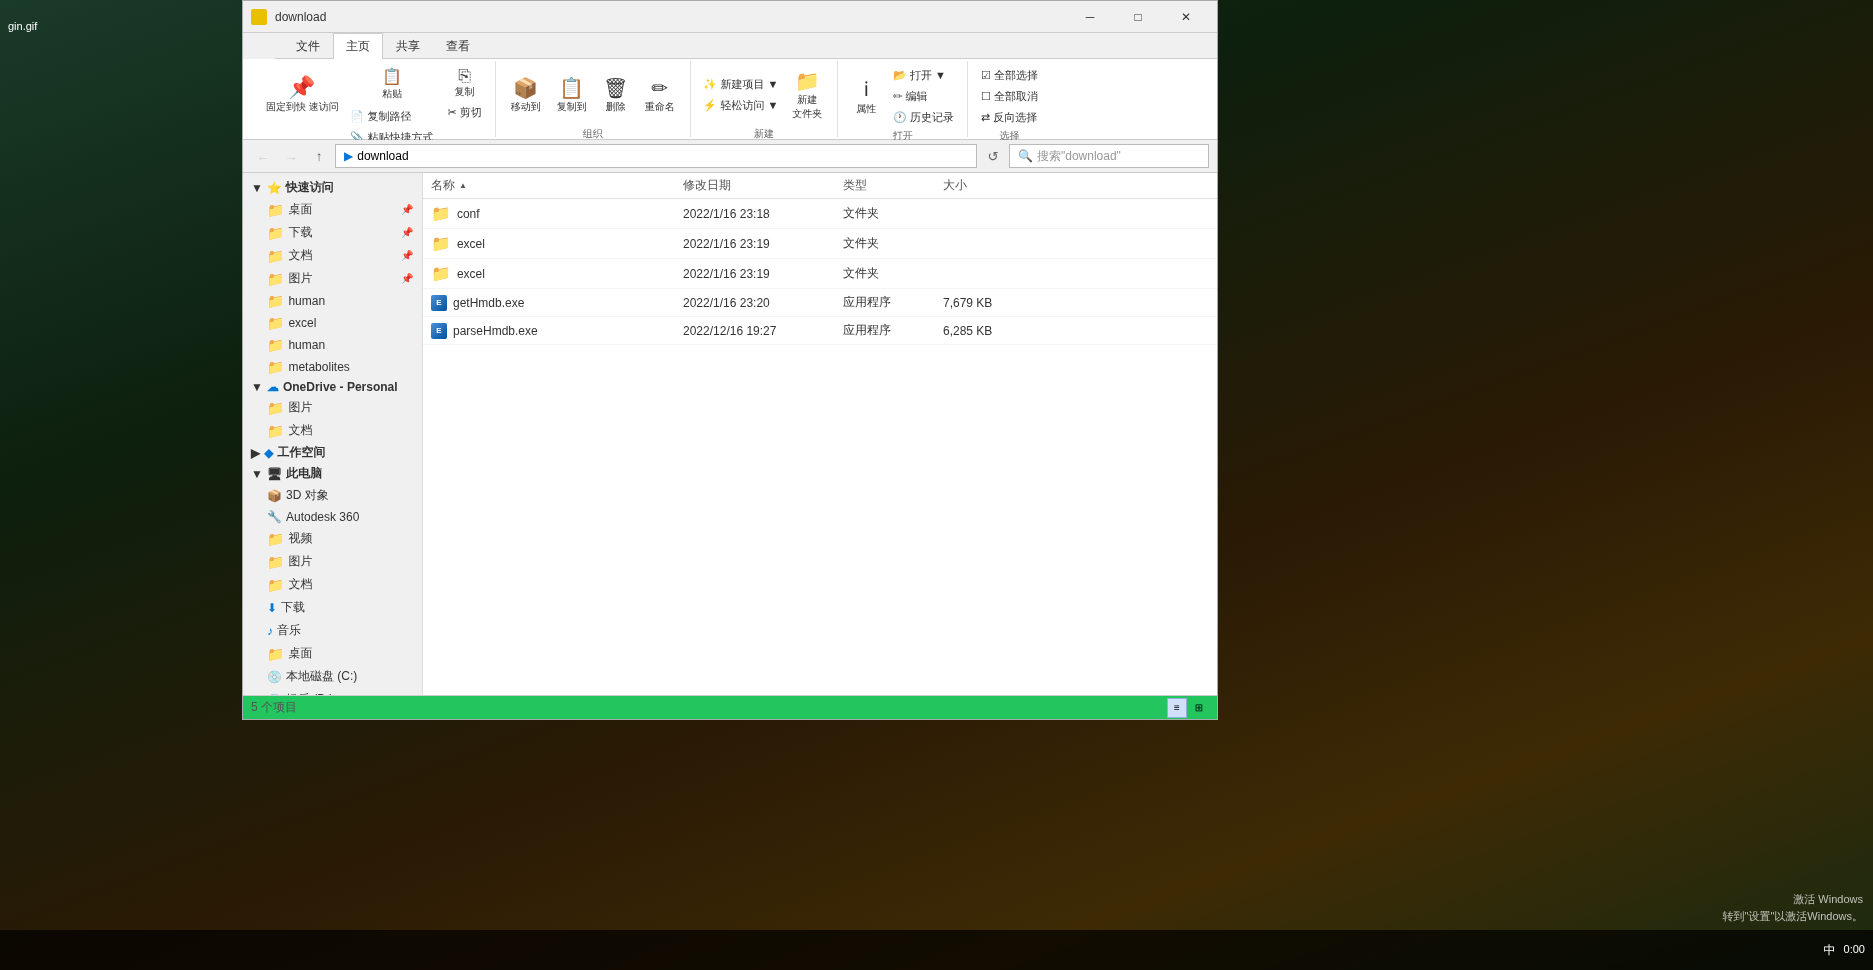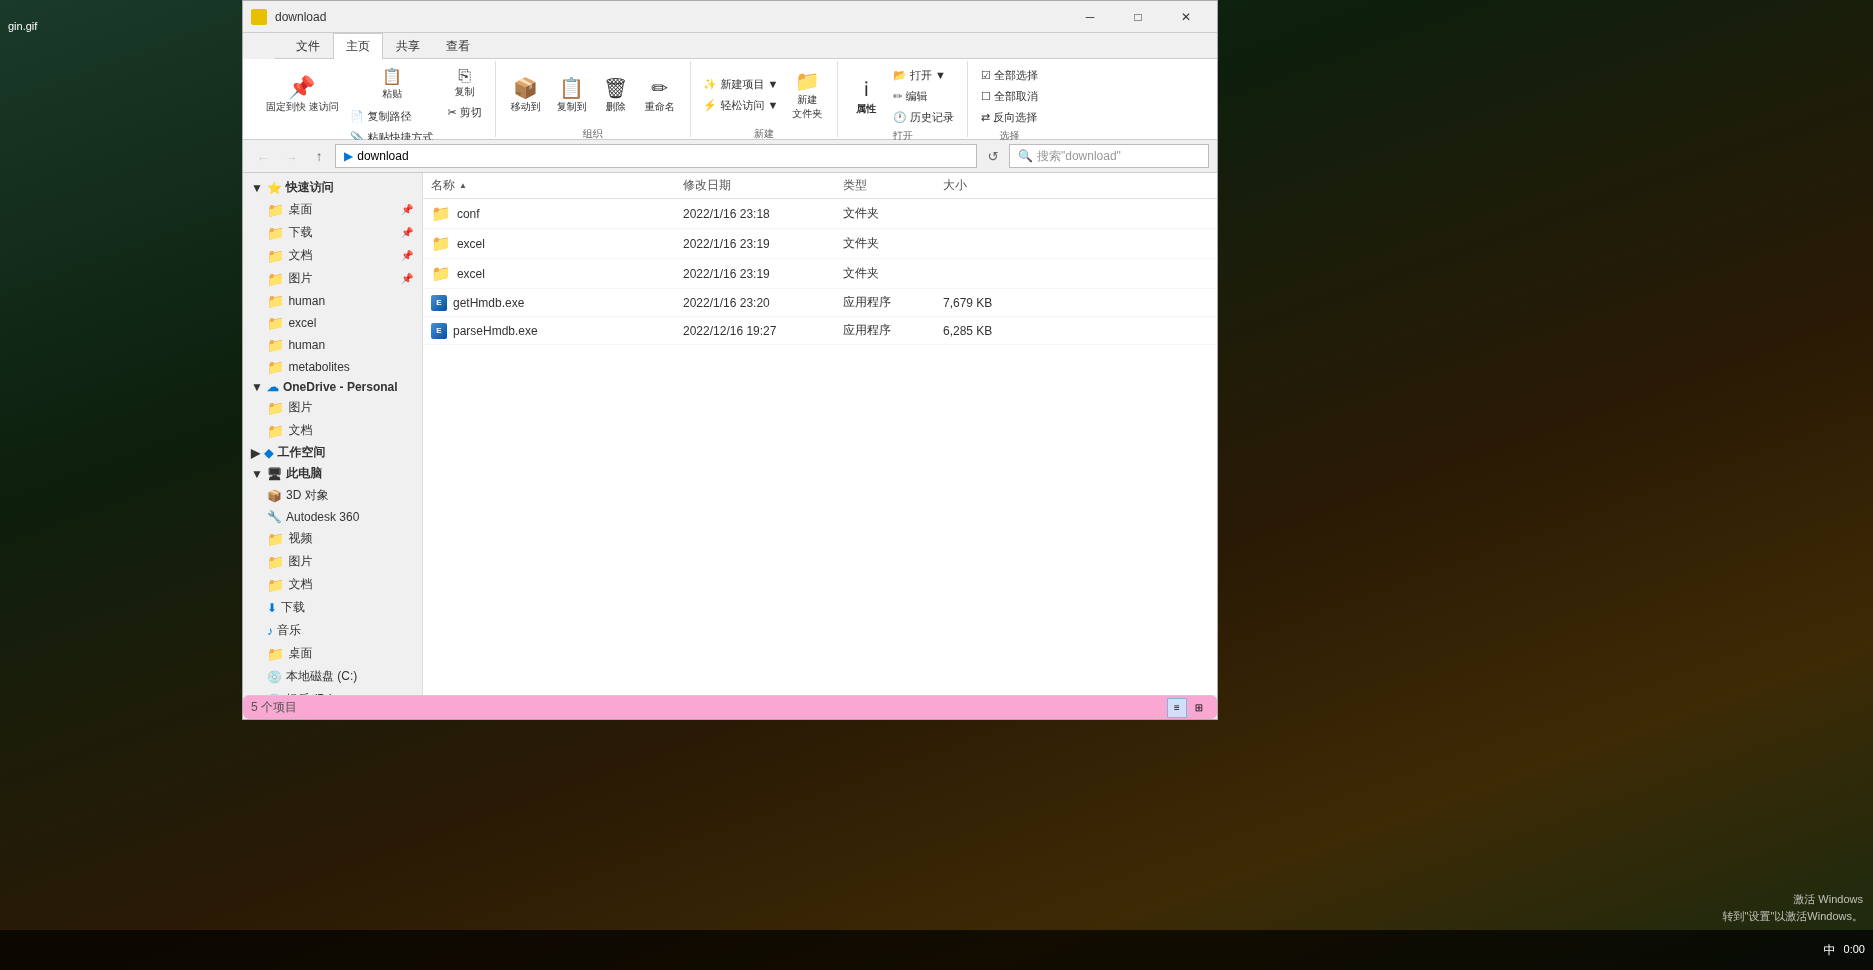--- a/index.html
+++ b/index.html
@@ -322,29 +322,28 @@
       justify-content: center;
       font-size: 8px;
       color: white;
       font-weight: bold;
       flex-shrink: 0;
     }
 
     
     .status-bar {
       height: 24px;
-      background: #f9a8d4;
+      background: #22c55e;
       border-top: 1px solid #ccc;
       display: flex;
       align-items: center;
       padding: 0 8px;
       font-size: 12px;
       color: #555;
       justify-content: space-between;
-      border-radius: 6px;
     }
     .view-buttons {
       display: flex;
       gap: 2px;
     }
     .view-btn {
       width: 20px;
       height: 20px;
       border: 1px solid transparent;
       background: transparent;
@@ -505,21 +504,21 @@
             <span style="font-size:10px; text-align:center;">新建<br>文件夹</span>
           </div>
         </div>
         <div class="ribbon-group-label">新建</div>
       </div>
 
       <div class="ribbon-group">
         <div class="ribbon-buttons" style="flex-direction:row; gap:2px; align-items:flex-start;">
           <div class="ribbon-btn">
             <div style="font-size:20px;">ℹ</div>
-            <span style="font-size:10px;font-weight:bold;">属性</span>
+            <span style="font-size:10px;">属性</span>
           </div>
           <div style="display:flex; flex-direction:column; gap:1px;">
             <div class="ribbon-btn-small">
               <span>📂</span>
               <span>打开 ▼</span>
             </div>
             <div class="ribbon-btn-small">
               <span>✏</span>
               <span>编辑</span>
             </div>

